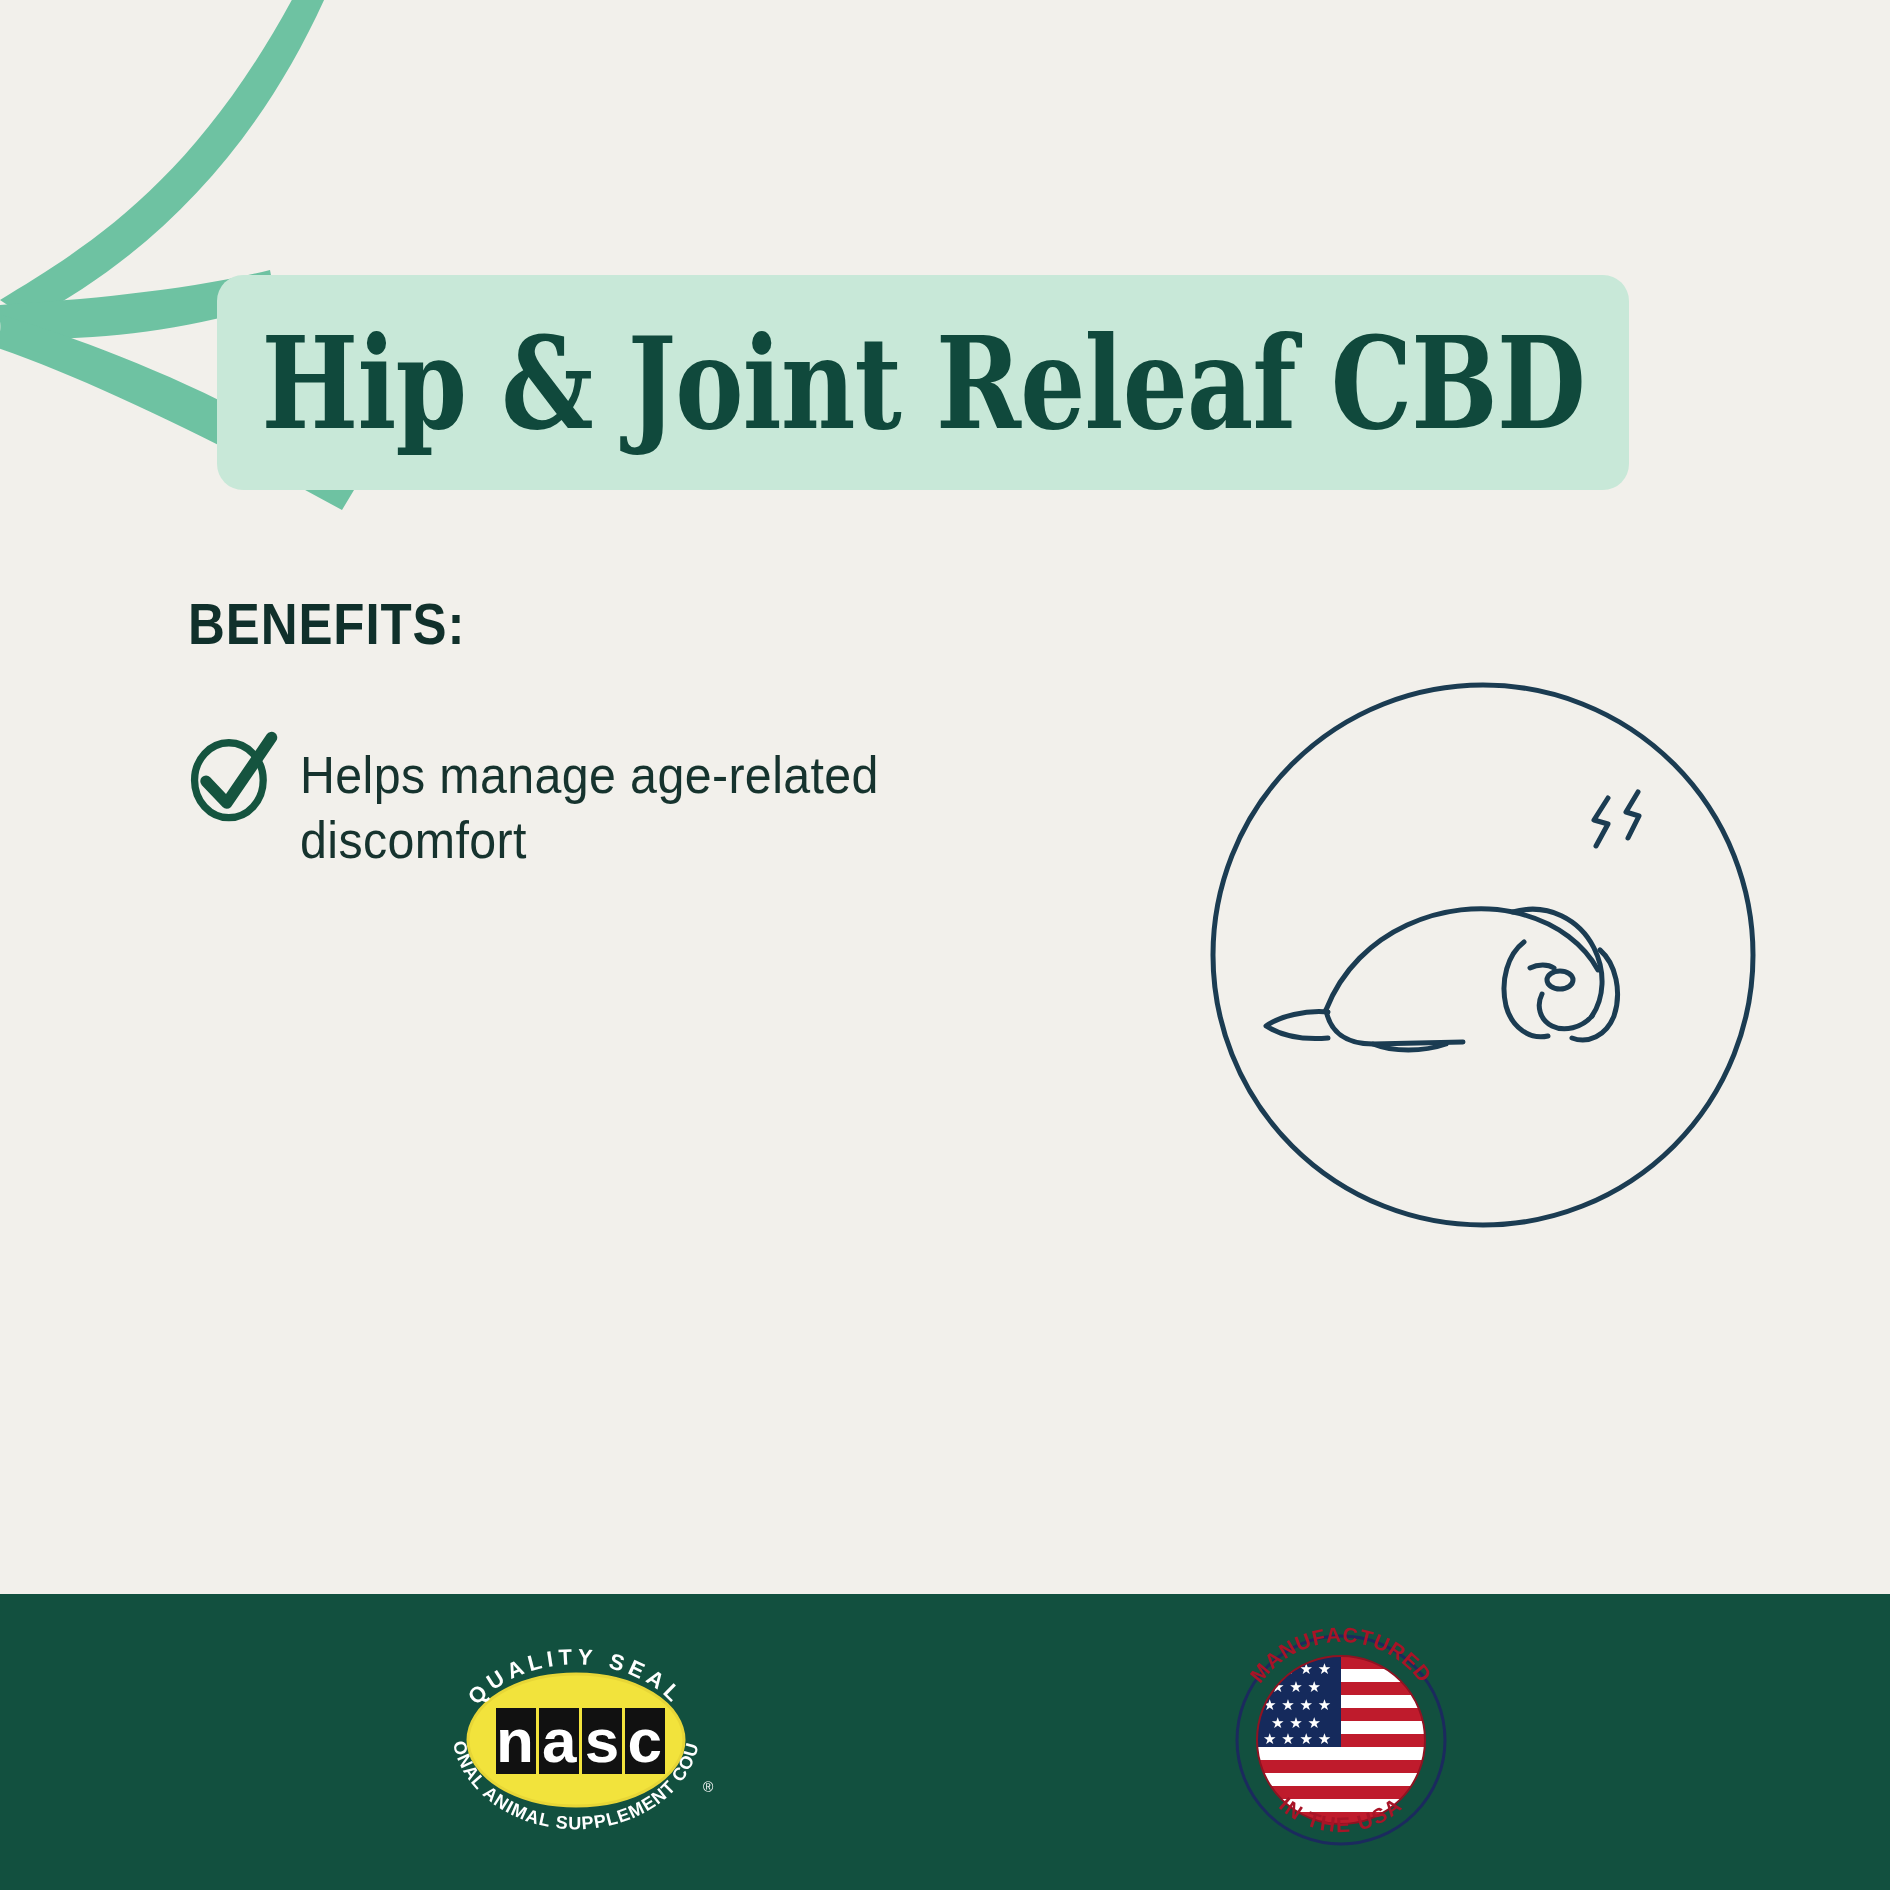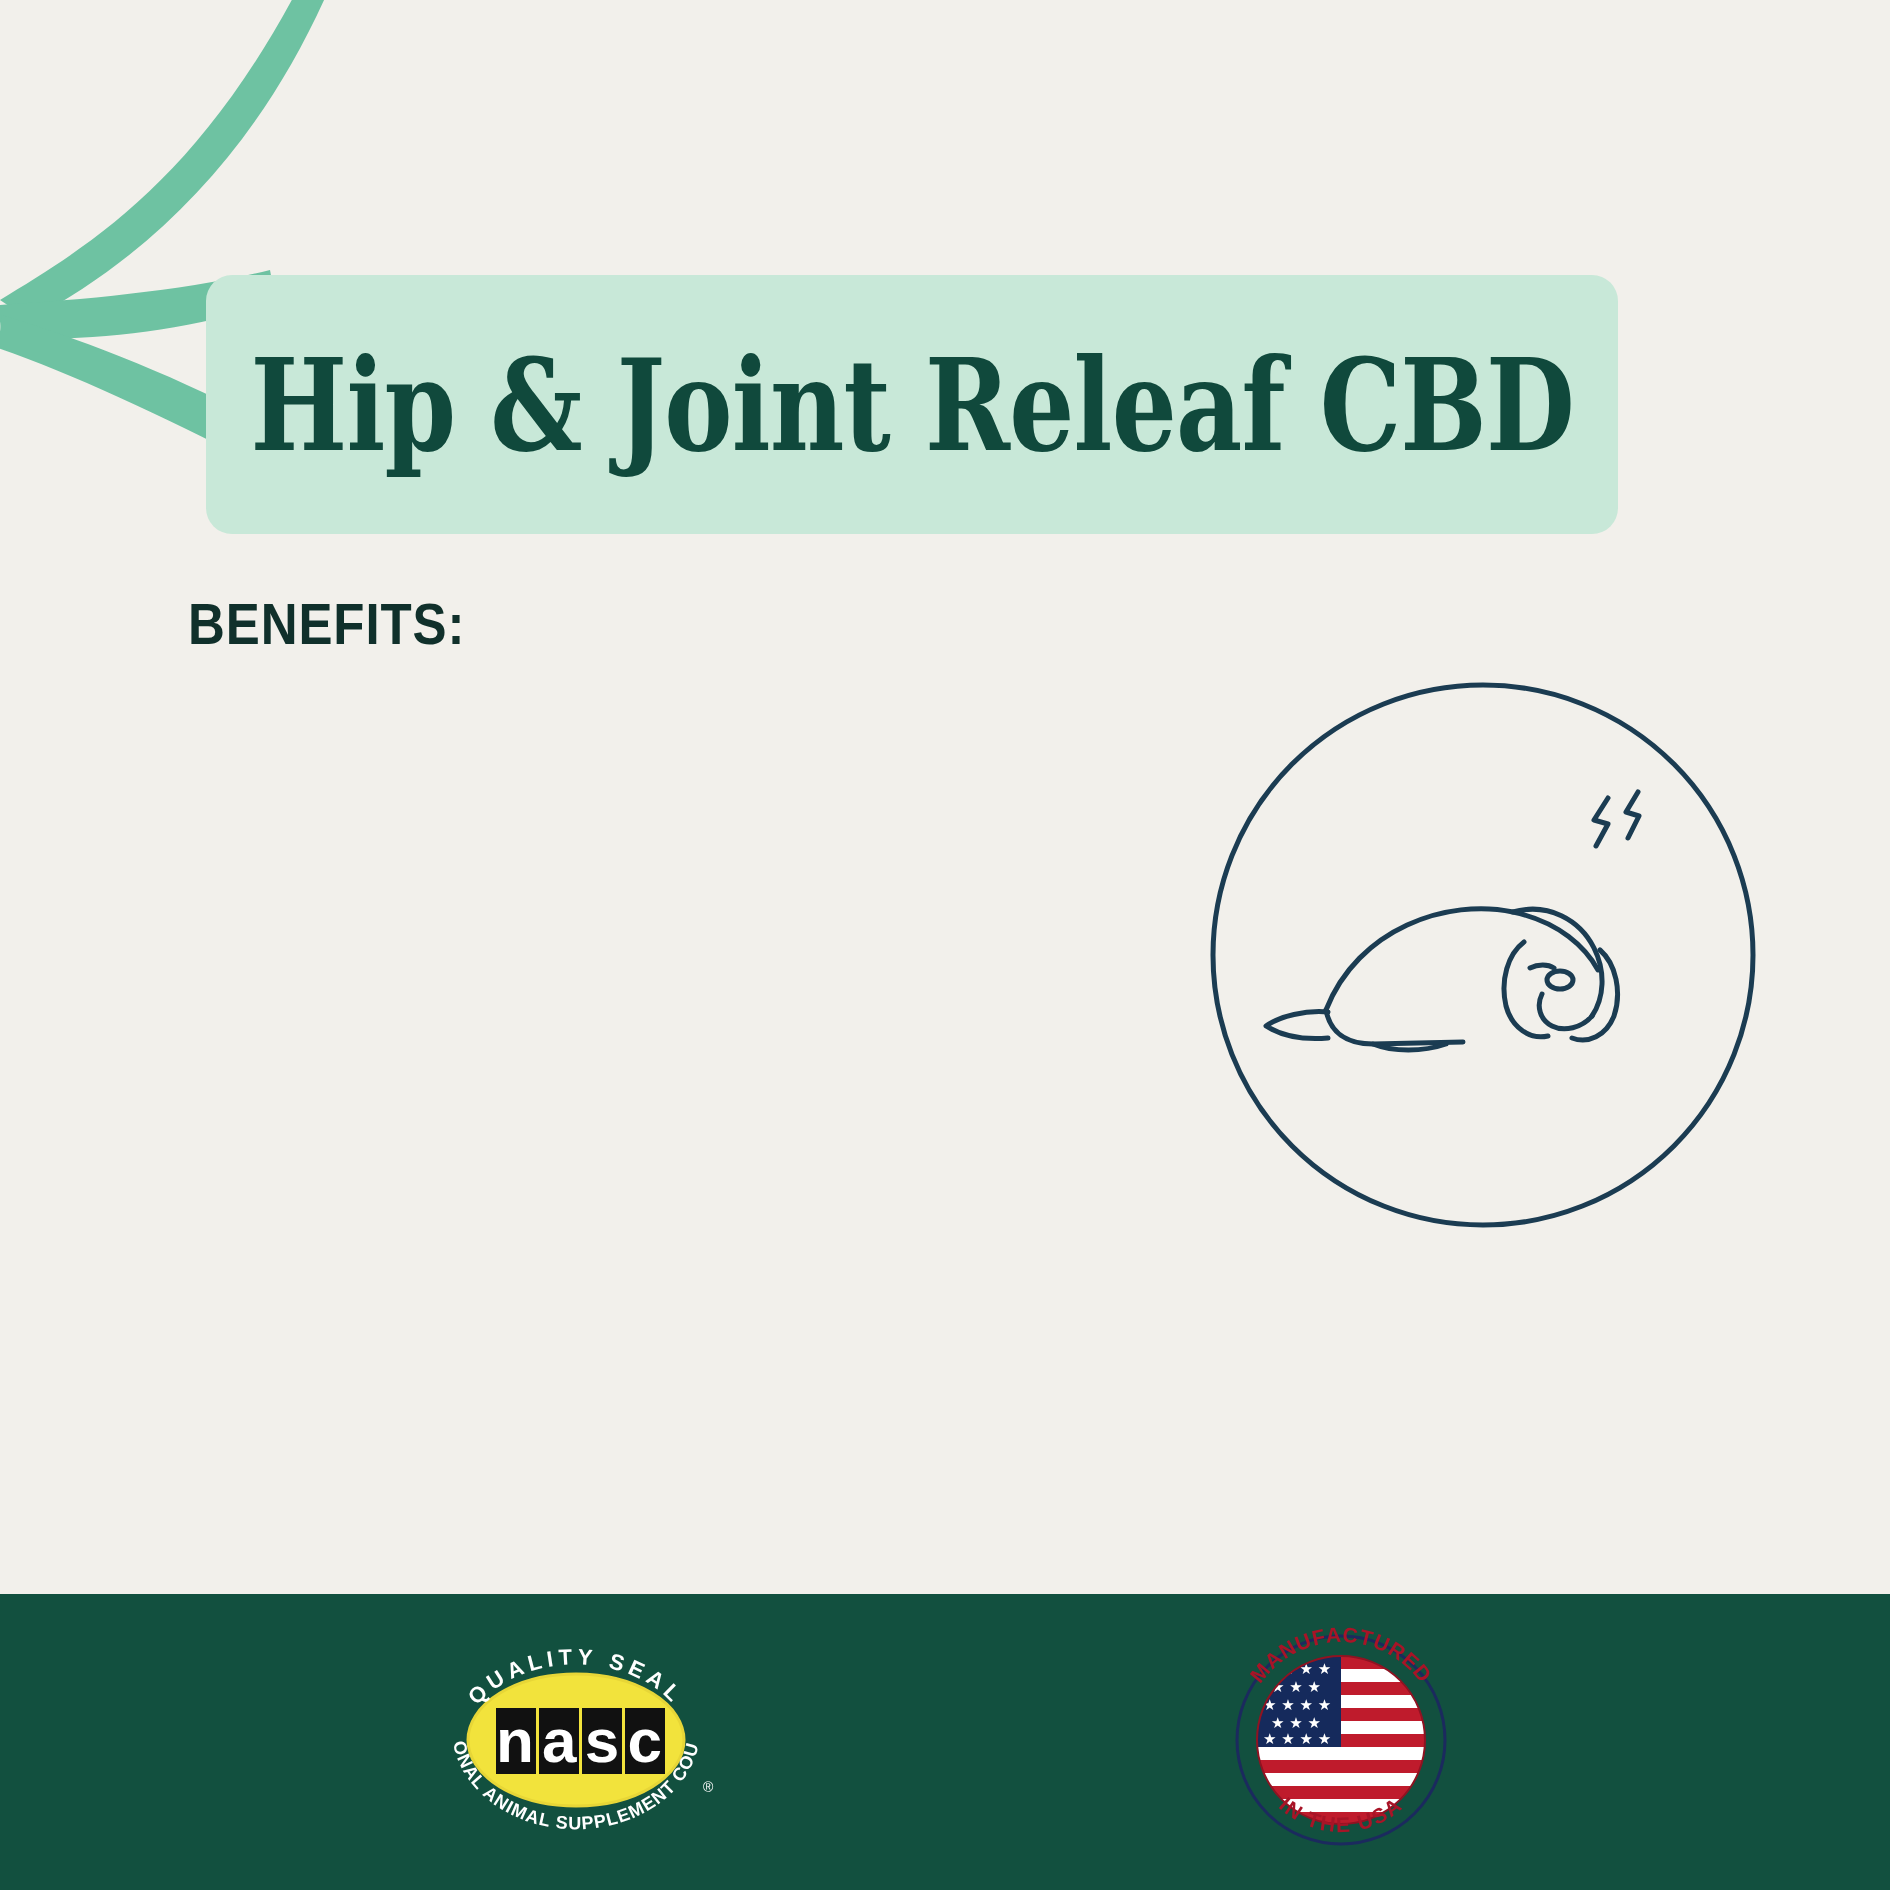--- a/index.html
+++ b/index.html
@@ -10,22 +10,22 @@
     position:relative;
     overflow:hidden;
   }
 
   
   #leaves { position:absolute; left:-60px; top:-30px; width:560px; height:600px; pointer-events:none; }
 
   
   #title-banner{
     position:absolute;
-    left:206px; top:275px;
-    width:1412px; height:259px;
+    left:217px; top:275px;
+    width:1412px; height:215px;
     background:#c8e8d8;
     border-radius:26px;
     display:flex; align-items:center; justify-content:center;
   }
   #title-text{
     font-family:"DejaVu Serif", serif;
     font-weight:700;
     font-size:128px;
     line-height:1;
     color:#10493c;
@@ -113,20 +113,27 @@
 </svg>
 
 <div id="title-banner">
   <div id="title-text">Hip &amp; Joint Releaf  CBD</div>
 </div>
 
 <div id="benefits-heading">BENEFITS:</div>
 
 <div id="benefits-list">
 
+  <div class="benefit-item">
+    <svg class="check-icon" viewBox="0 0 100 100">
+      <ellipse cx="47" cy="55" rx="33" ry="36" fill="none" stroke="#15543f" stroke-width="7"></ellipse>
+      <path d="M25 56 L45 77 L88 14" fill="none" stroke="#15543f" stroke-width="11" stroke-linecap="round" stroke-linejoin="round"></path>
+    </svg>
+    <div class="benefit-text">Helps manage age-related discomfort</div>
+  </div>
 
 
 
 
 </div>
 
 <svg id="dog-circle" viewBox="0 0 550 550">
   <circle cx="275" cy="275" r="270" fill="none" stroke="#1b3c52" stroke-width="5"></circle>
   <g fill="none" stroke="#1b3c52" stroke-width="5" stroke-linecap="round" stroke-linejoin="round">
 

